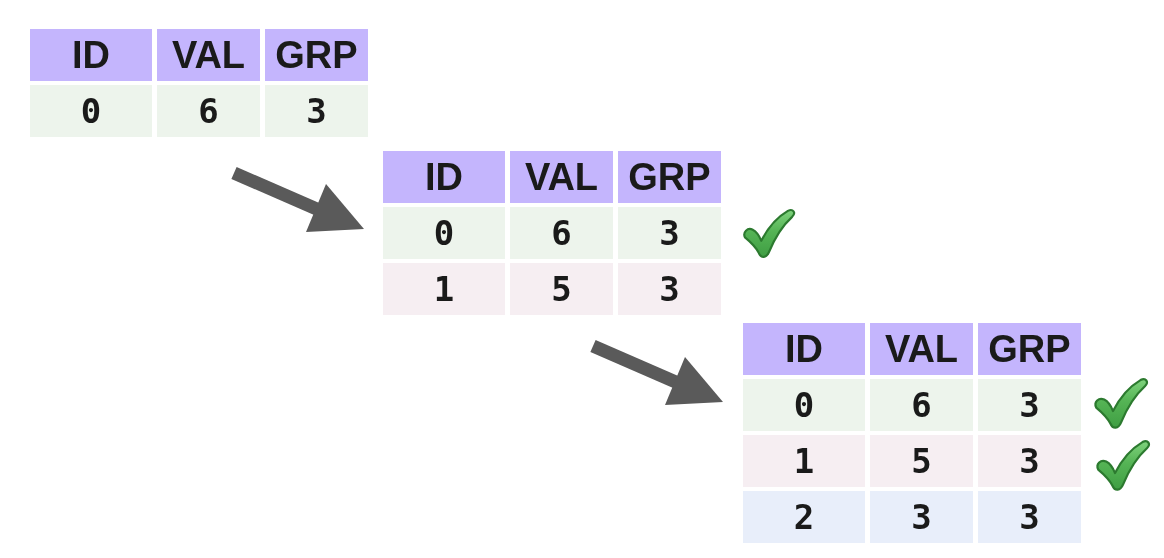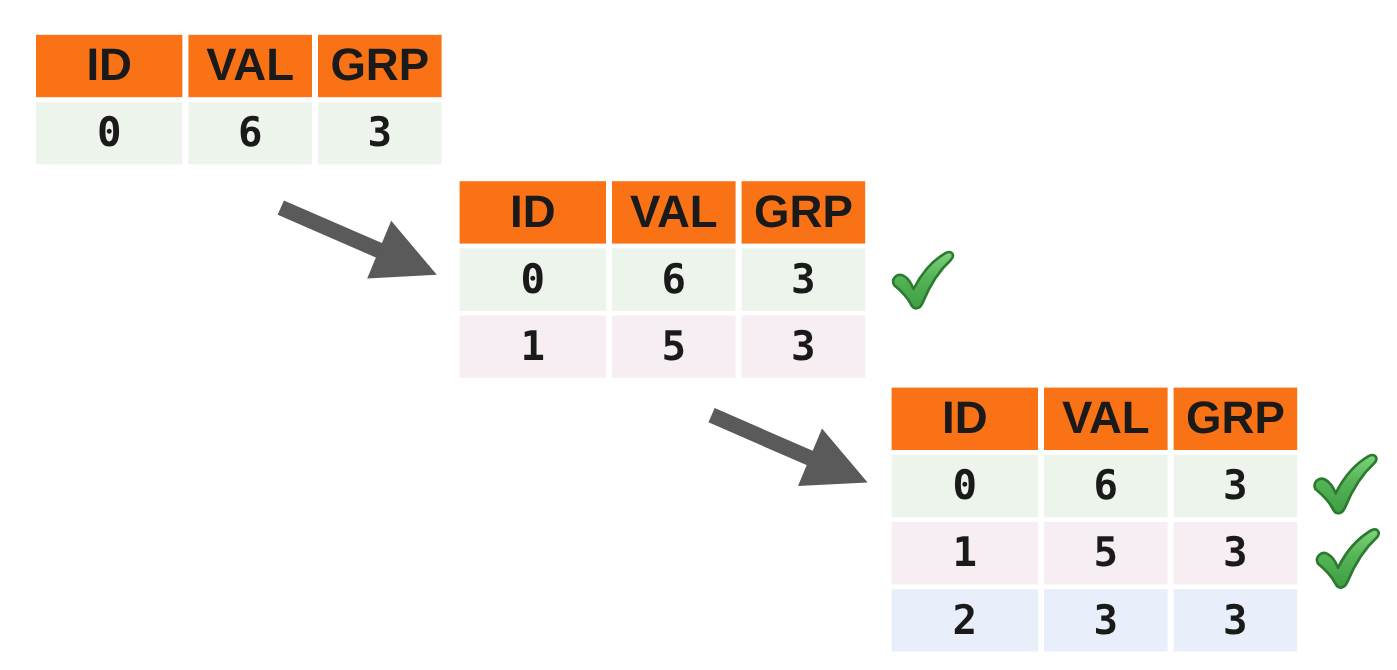--- a/index.html
+++ b/index.html
@@ -17,21 +17,21 @@
     grid-auto-rows: 52px;
     gap: 4px 5px;
   }
   .cell {
     display: flex;
     align-items: center;
     justify-content: center;
     color: #1a1a1a;
   }
   .th {
-    background: #f97316;
+    background: #c4b5fd;
     font-family: "Liberation Sans", sans-serif;
     font-weight: 700;
     font-size: 38px;
     letter-spacing: 0px;
   }
   .td {
     font-family: "DejaVu Sans Mono", monospace;
     font-weight: 700;
     font-size: 34px;
   }

